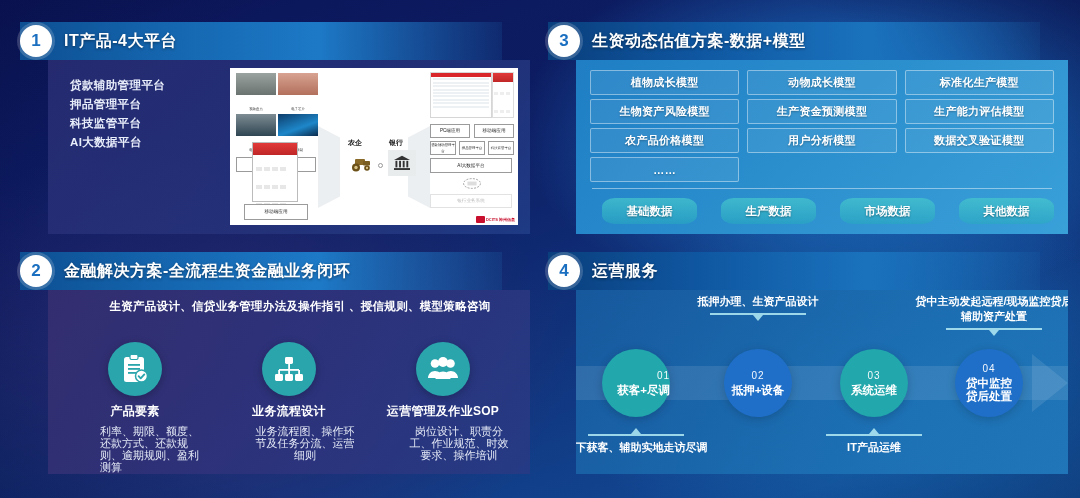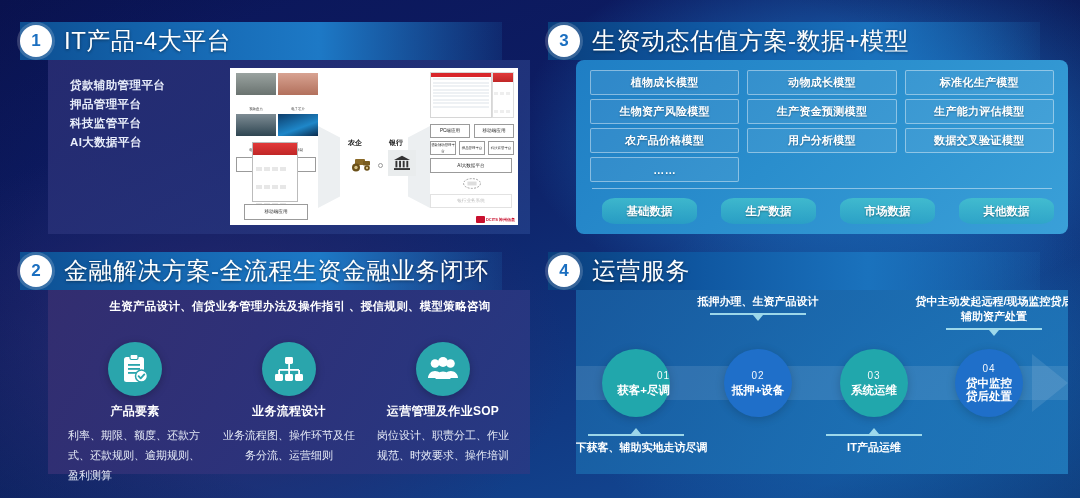--- a/index.html
+++ b/index.html
@@ -28,21 +28,21 @@
   .hdrbar{position:absolute;left:0;top:0;height:38px;
     background:linear-gradient(90deg,#0d4f92 0%,#1464ad 28%,#1d79c6 62%,rgba(35,128,200,.15) 100%);
   }
   .hdrbar.dark{background:linear-gradient(90deg,#0a3f7d 0%,#0f56a0 30%,#1a72bd 65%,rgba(30,118,190,.12) 100%);}
   .badge{position:absolute;left:0;top:3px;width:32px;height:32px;border-radius:50%;
     background:#ffffff;display:flex;align-items:center;justify-content:center;
     color:#1b6fc0;font-size:17px;font-weight:bold;
     box-shadow:0 0 0 3px rgba(255,255,255,.18);
     z-index:4;font-family:"Liberation Sans",sans-serif;}
   .qtitle{position:absolute;left:44px;top:0;height:38px;display:flex;align-items:center;
-    color:#fff;font-size:24px;font-weight:normal;letter-spacing:.5px;
+    color:#fff;font-size:16px;font-weight:bold;letter-spacing:.5px;
     text-shadow:0 1px 3px rgba(0,0,0,.45);z-index:3;white-space:nowrap;}
 
   
   #q1{left:20px;top:22px;width:510px;height:212px;}
   #q1 .hdrbar{width:482px;}
   #q1 .body{position:absolute;left:28px;top:38px;width:482px;height:174px;
     background:linear-gradient(135deg,rgba(42,46,116,.85) 0%,rgba(38,52,124,.8) 55%,rgba(36,66,140,.72) 100%);}
   .plat-list{position:absolute;left:22px;top:16px;width:150px;}
   .plat-list div{color:#e9eefb;font-size:11.5px;font-weight:bold;line-height:19px;letter-spacing:.4px;}
   .shot{position:absolute;left:182px;top:8px;width:288px;height:157px;background:#ffffff;}
@@ -77,21 +77,21 @@
   .uiphone .bar{height:9px;background:linear-gradient(180deg,#e23a3a,#c02727);}
   .uiphone i{display:inline-block;width:4px;height:3px;background:#eee;margin:1px;}
   .logo{position:absolute;right:3px;bottom:2px;font-size:4px;color:#c8102e;font-weight:bold;
     display:flex;align-items:center;gap:1px;}
   .logo .lm{width:9px;height:7px;background:#c8102e;border-radius:1px;}
 
   
   #q3{left:548px;top:22px;width:520px;height:212px;}
   #q3 .hdrbar{width:492px;}
   #q3 .body{position:absolute;left:28px;top:38px;width:492px;height:174px;
-    background:linear-gradient(135deg,#1f7ec4 0%,#2a8ecd 45%,#3aa0d8 100%);border-radius:8px;}
+    background:linear-gradient(135deg,#1f7ec4 0%,#2a8ecd 45%,#3aa0d8 100%);}
   .mgrid{position:absolute;left:14px;top:10px;right:14px;display:grid;
     grid-template-columns:repeat(3,1fr);gap:4px 8px;}
   .mcell{height:23px;border:1px solid rgba(255,255,255,.42);border-radius:2px;
     background:rgba(255,255,255,.07);display:flex;align-items:center;justify-content:center;
     color:#fff;font-size:11px;font-weight:bold;letter-spacing:.3px;
     text-shadow:0 1px 2px rgba(0,0,0,.3);}
   .divline{position:absolute;left:16px;right:16px;top:128px;height:1px;background:rgba(255,255,255,.45);}
   .pills{position:absolute;left:14px;right:14px;top:138px;display:grid;
     grid-template-columns:repeat(4,1fr);gap:24px;margin-left:12px;}
   .pill{height:26px;border-radius:13px/9px;
@@ -104,21 +104,21 @@
   #q2 .hdrbar{width:482px;}
   #q2 .body{position:absolute;left:28px;top:38px;width:482px;height:184px;
     background:linear-gradient(120deg,rgba(52,46,112,.95) 0%,rgba(46,50,122,.92) 45%,rgba(40,58,132,.88) 100%);}
   .q2caption{position:absolute;left:48px;right:26px;top:8px;text-align:center;
     color:#fff;font-size:11.5px;font-weight:bold;line-height:17px;letter-spacing:.3px;}
   .cols{position:absolute;left:10px;right:10px;top:52px;display:grid;grid-template-columns:repeat(3,1fr);}
   .col{display:flex;flex-direction:column;align-items:center;padding:0 10px;}
   .circ{width:54px;height:54px;border-radius:50%;background:#2aa5ac;
     display:flex;align-items:center;justify-content:center;box-shadow:0 2px 8px rgba(0,0,0,.25);}
   .coltitle{margin-top:7px;color:#fff;font-size:12px;font-weight:bold;letter-spacing:.3px;text-align:center;}
-  .coltext{margin-top:5px;color:#e6ebf7;font-size:11px;line-height:20px;text-align:center;}
+  .coltext{margin-top:5px;color:#e6ebf7;font-size:11px;line-height:12px;text-align:center;margin-left:32px;}
   .coltext.left{text-align:left;}
 
   
   #q4{left:548px;top:252px;width:520px;height:222px;}
   #q4 .hdrbar{width:492px;}
   #q4 .body{position:absolute;left:28px;top:38px;width:492px;height:184px;
     background:linear-gradient(125deg,rgba(24,92,160,.92) 0%,rgba(28,110,178,.88) 50%,rgba(34,126,192,.85) 100%);
     overflow:hidden;}
   .arrowband{position:absolute;left:0;top:76px;width:100%;height:34px;
     background:rgba(255,255,255,.10);}

